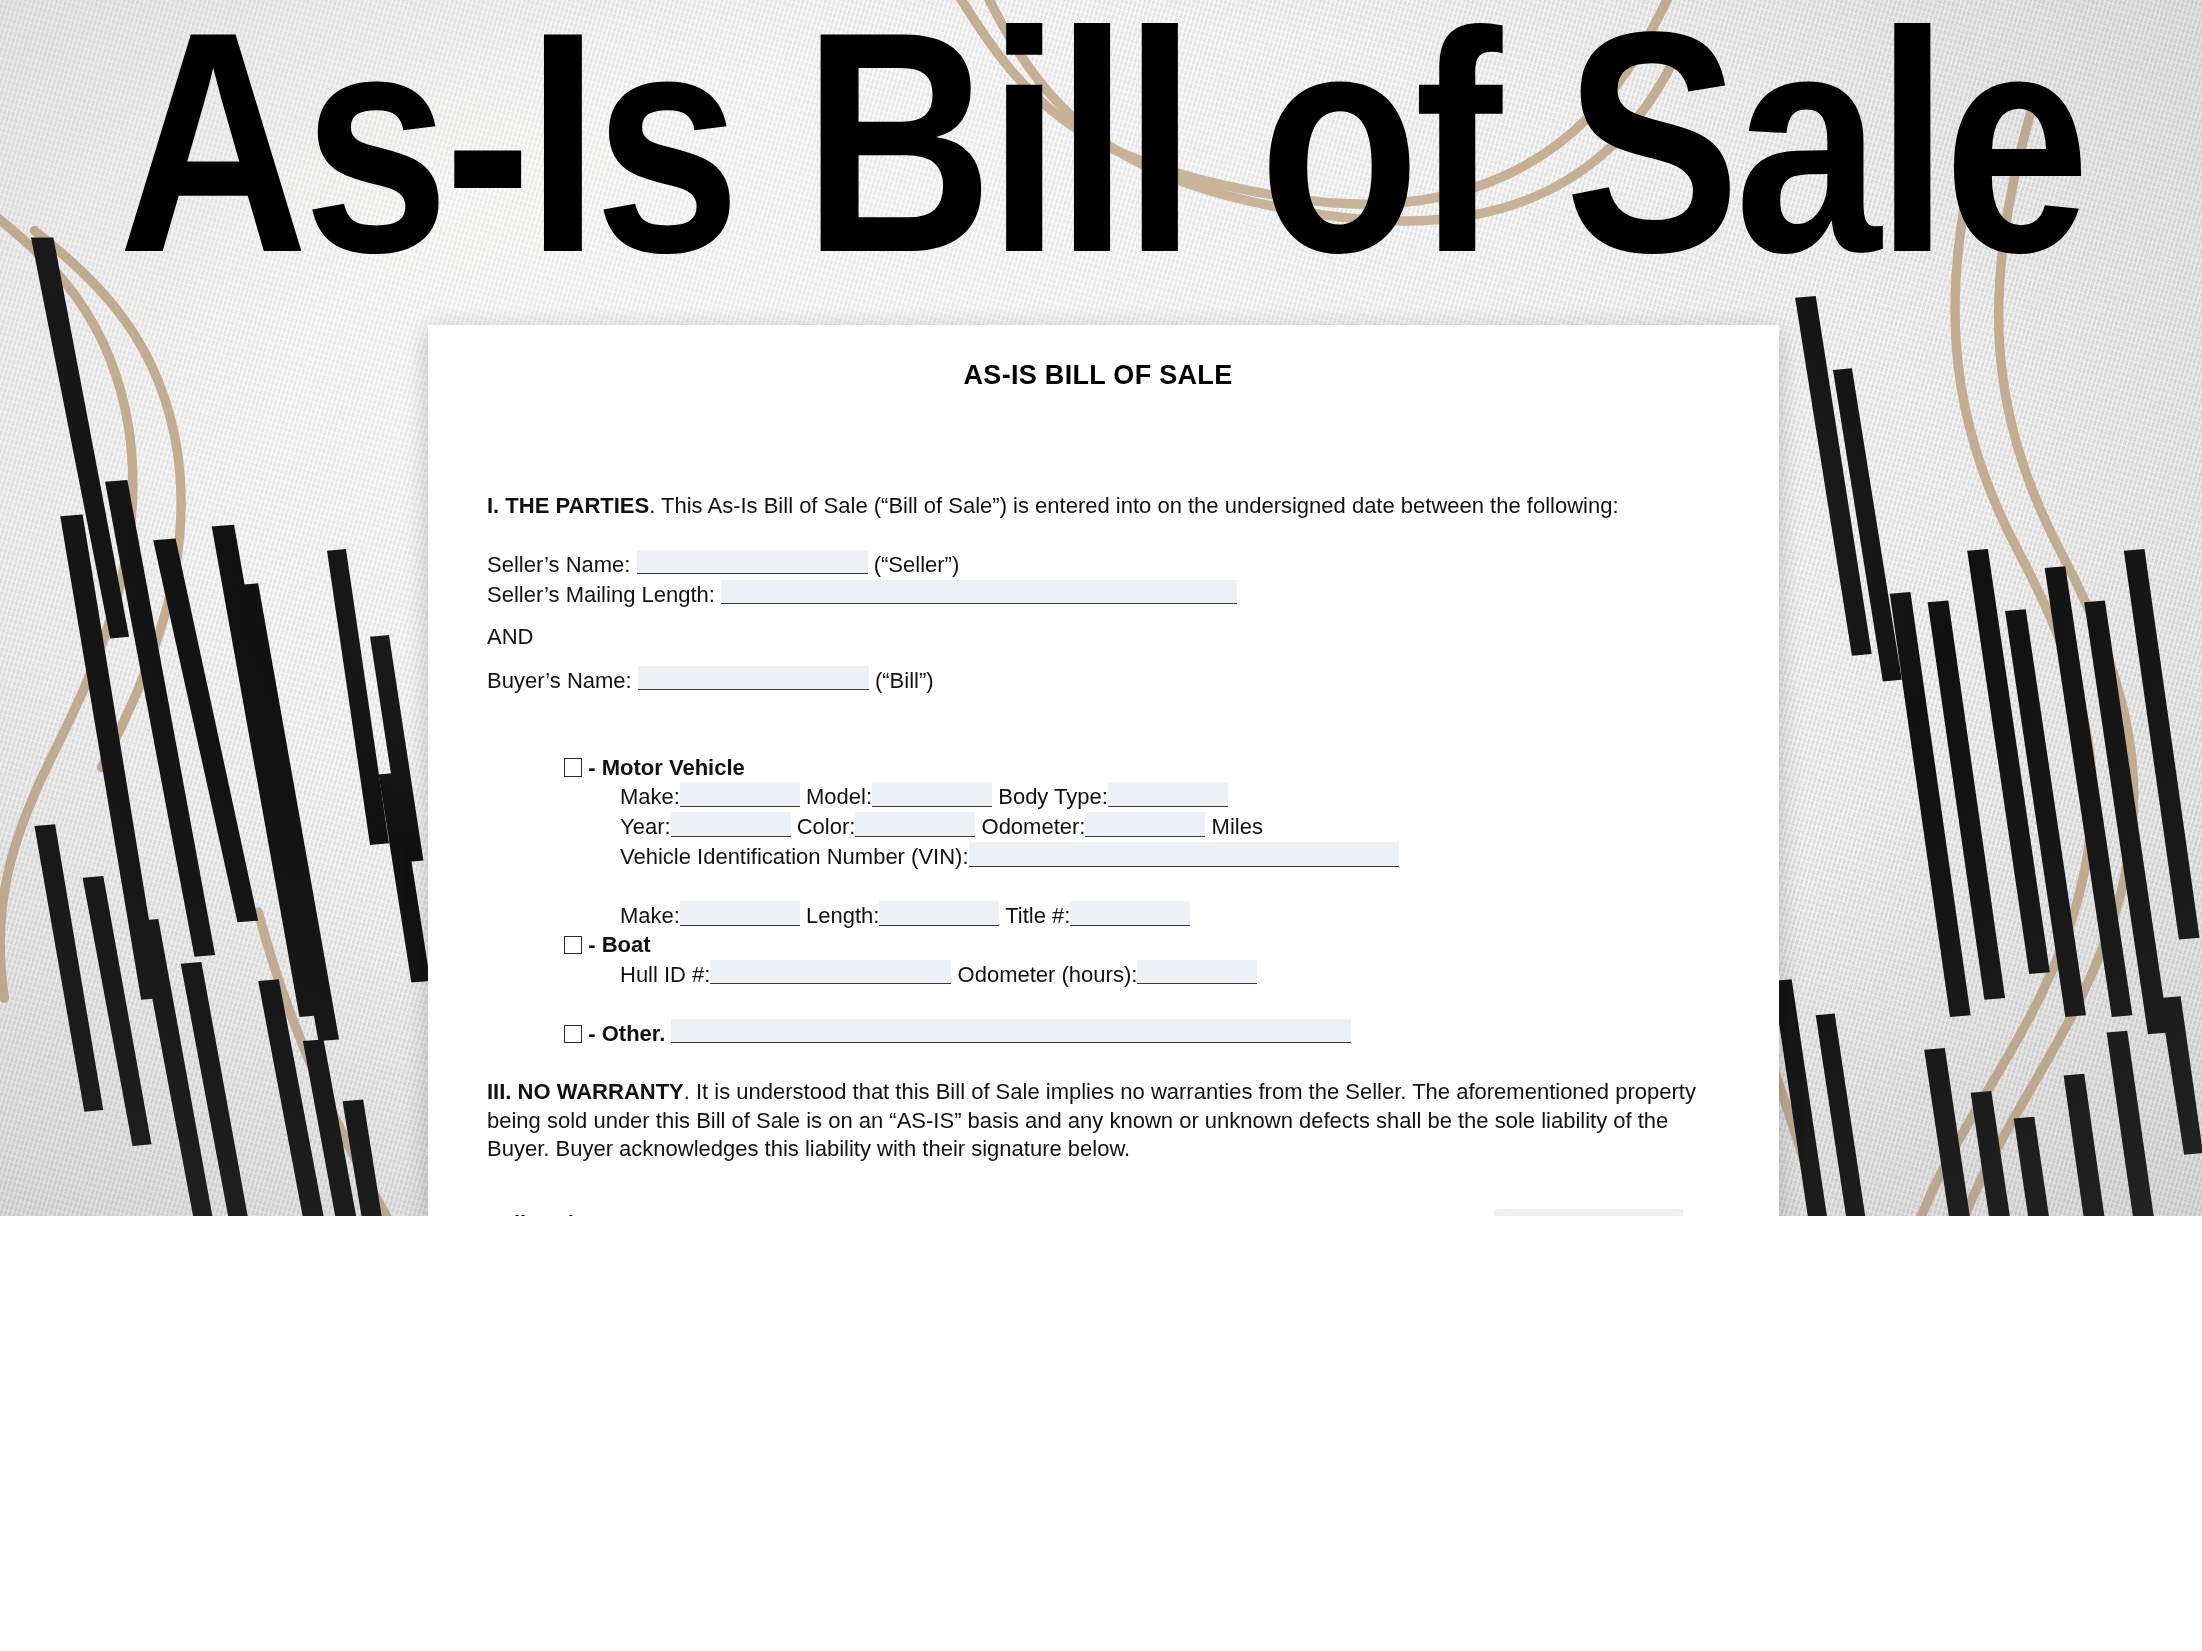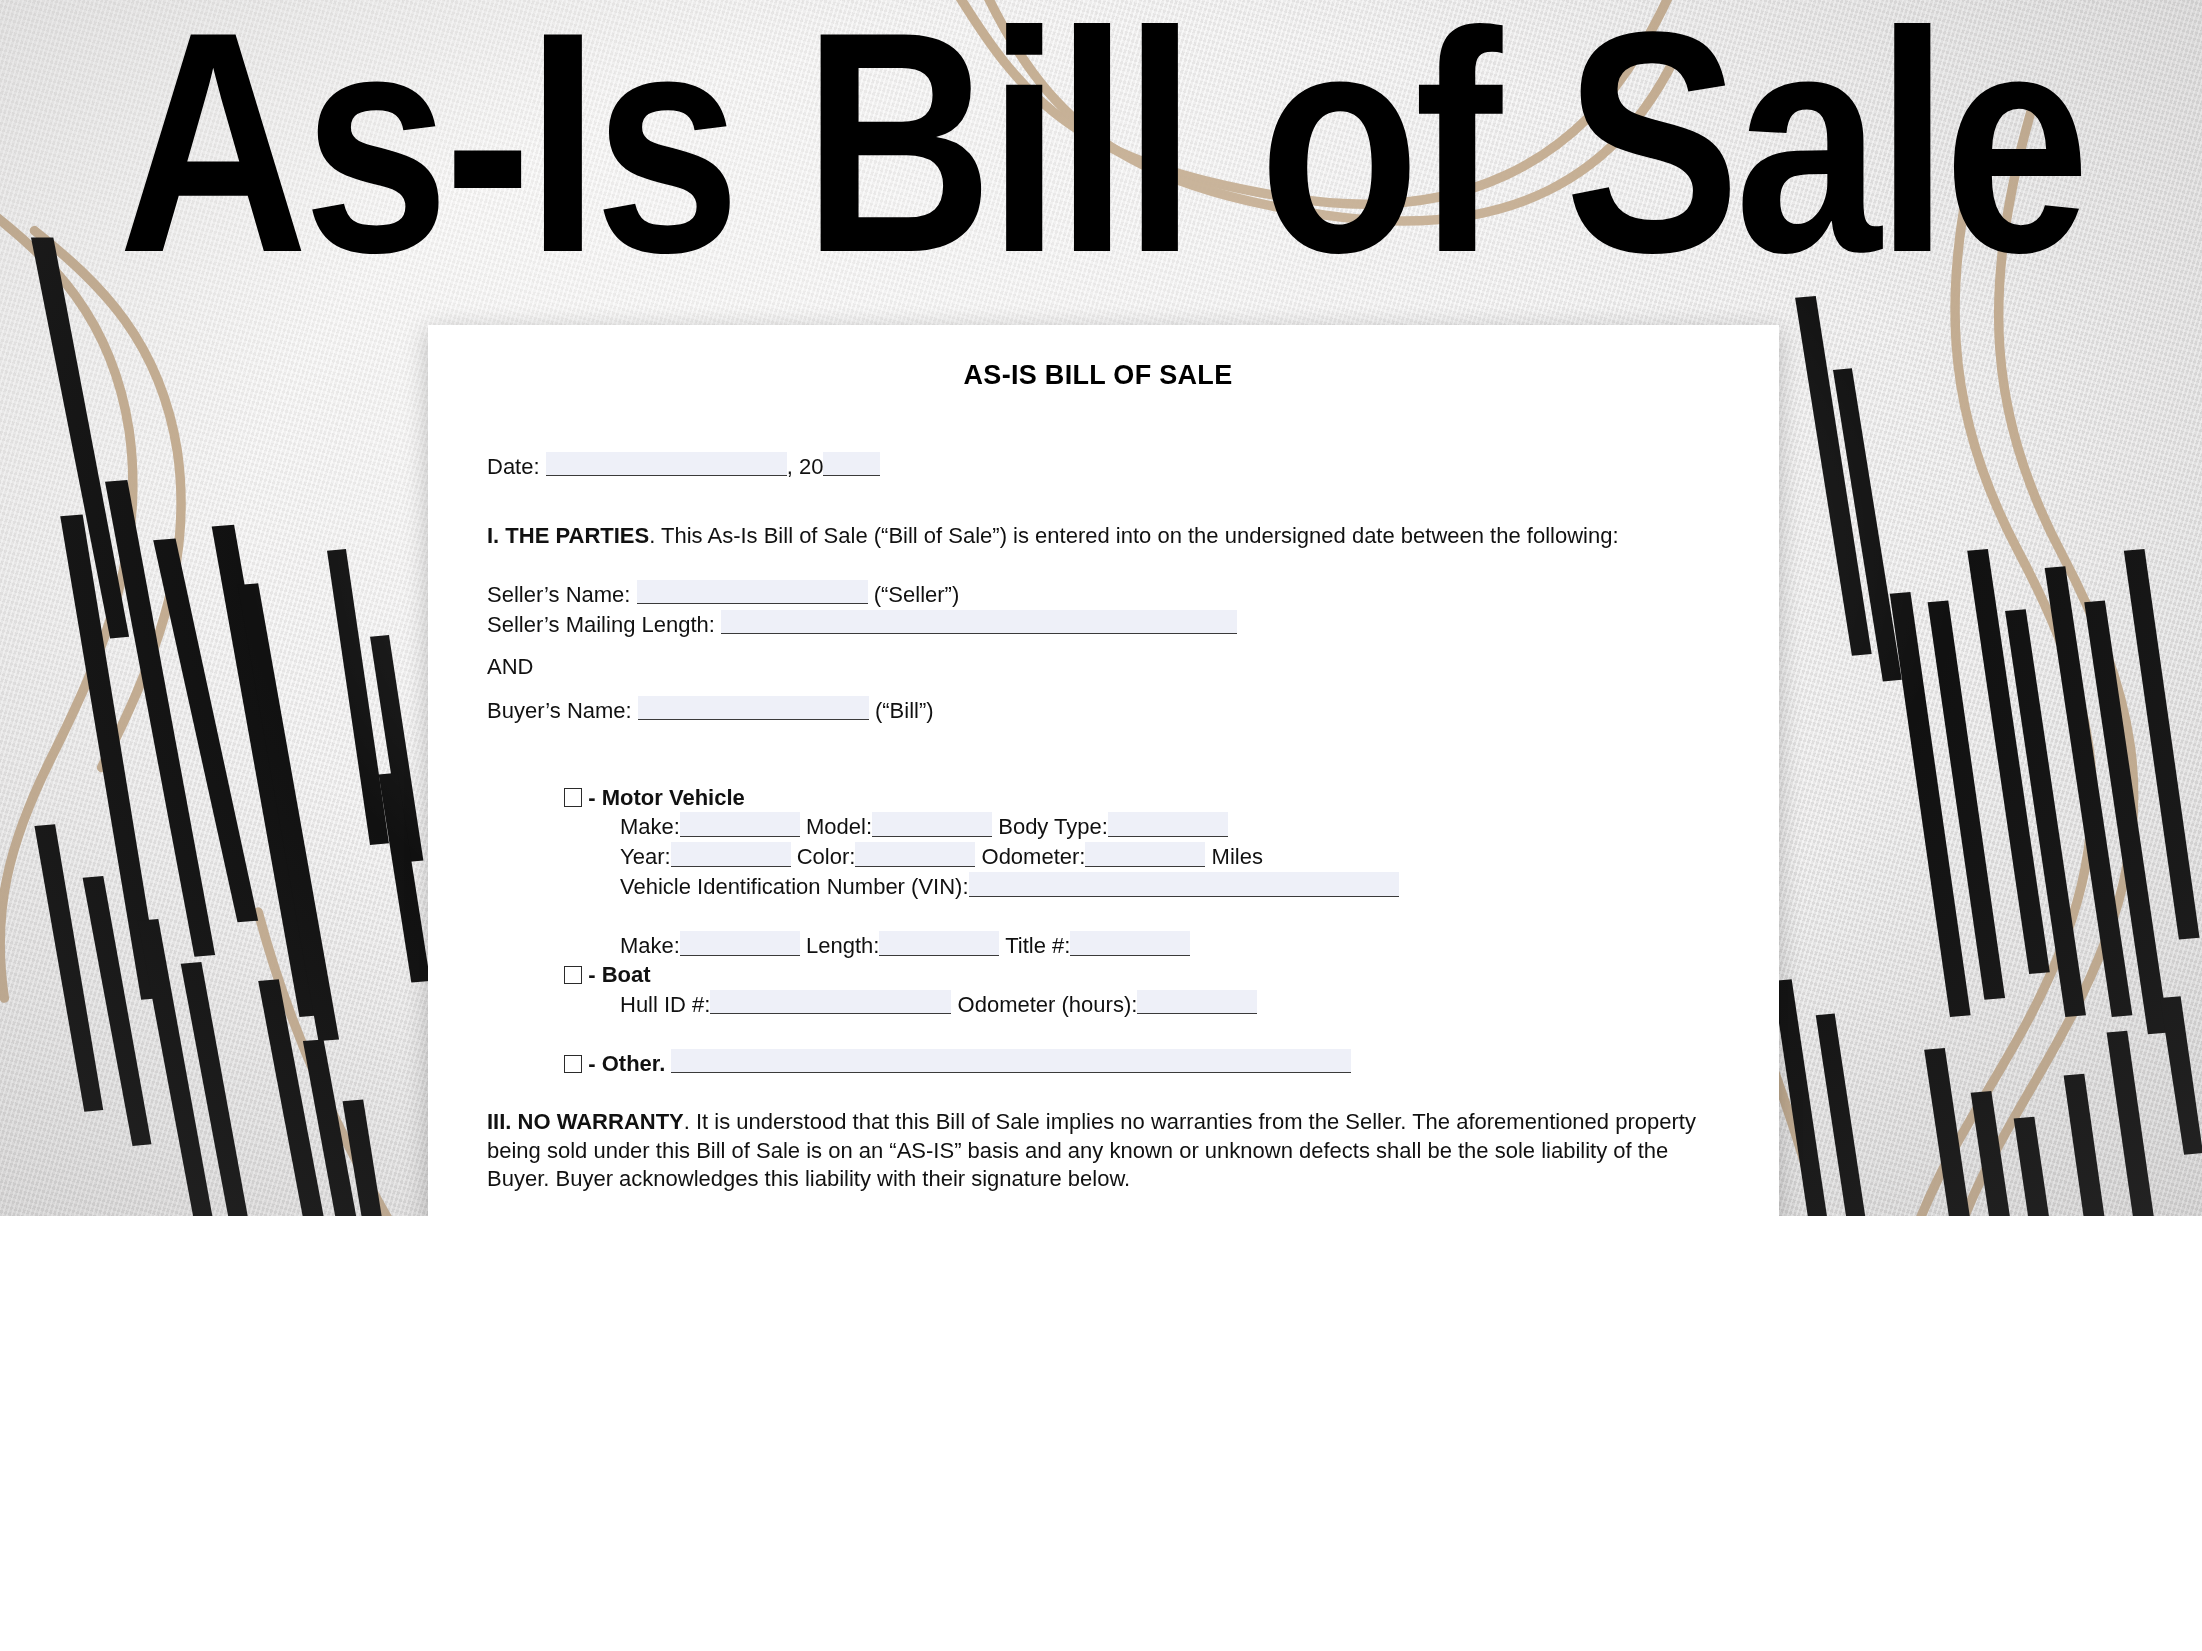--- a/index.html
+++ b/index.html
@@ -205,24 +205,20 @@
     </g>
   </svg>
 
   <div id="headline">As-Is Bill of Sale</div>
 
   <div id="doc-page">
     <div id="doc-inner">
 
       <div class="doc-title">AS-IS BILL OF SALE</div>
 
-      <div class="row">
-        <span>Date:</span>
-        <span class="blank b-date"></span><span><span>, 20</span></span><span class="blank b-year"></span>
-      </div>
 
       <div class="gap-lg"></div>
 
       <div class="row para">
         <span class="bold">I. THE PARTIES</span><span>. This As-Is Bill of Sale (“Bill of Sale”) is entered into on the undersigned date between the following:</span>
       </div>
 
       <div class="gap-md"></div>
 
       <div class="row">

